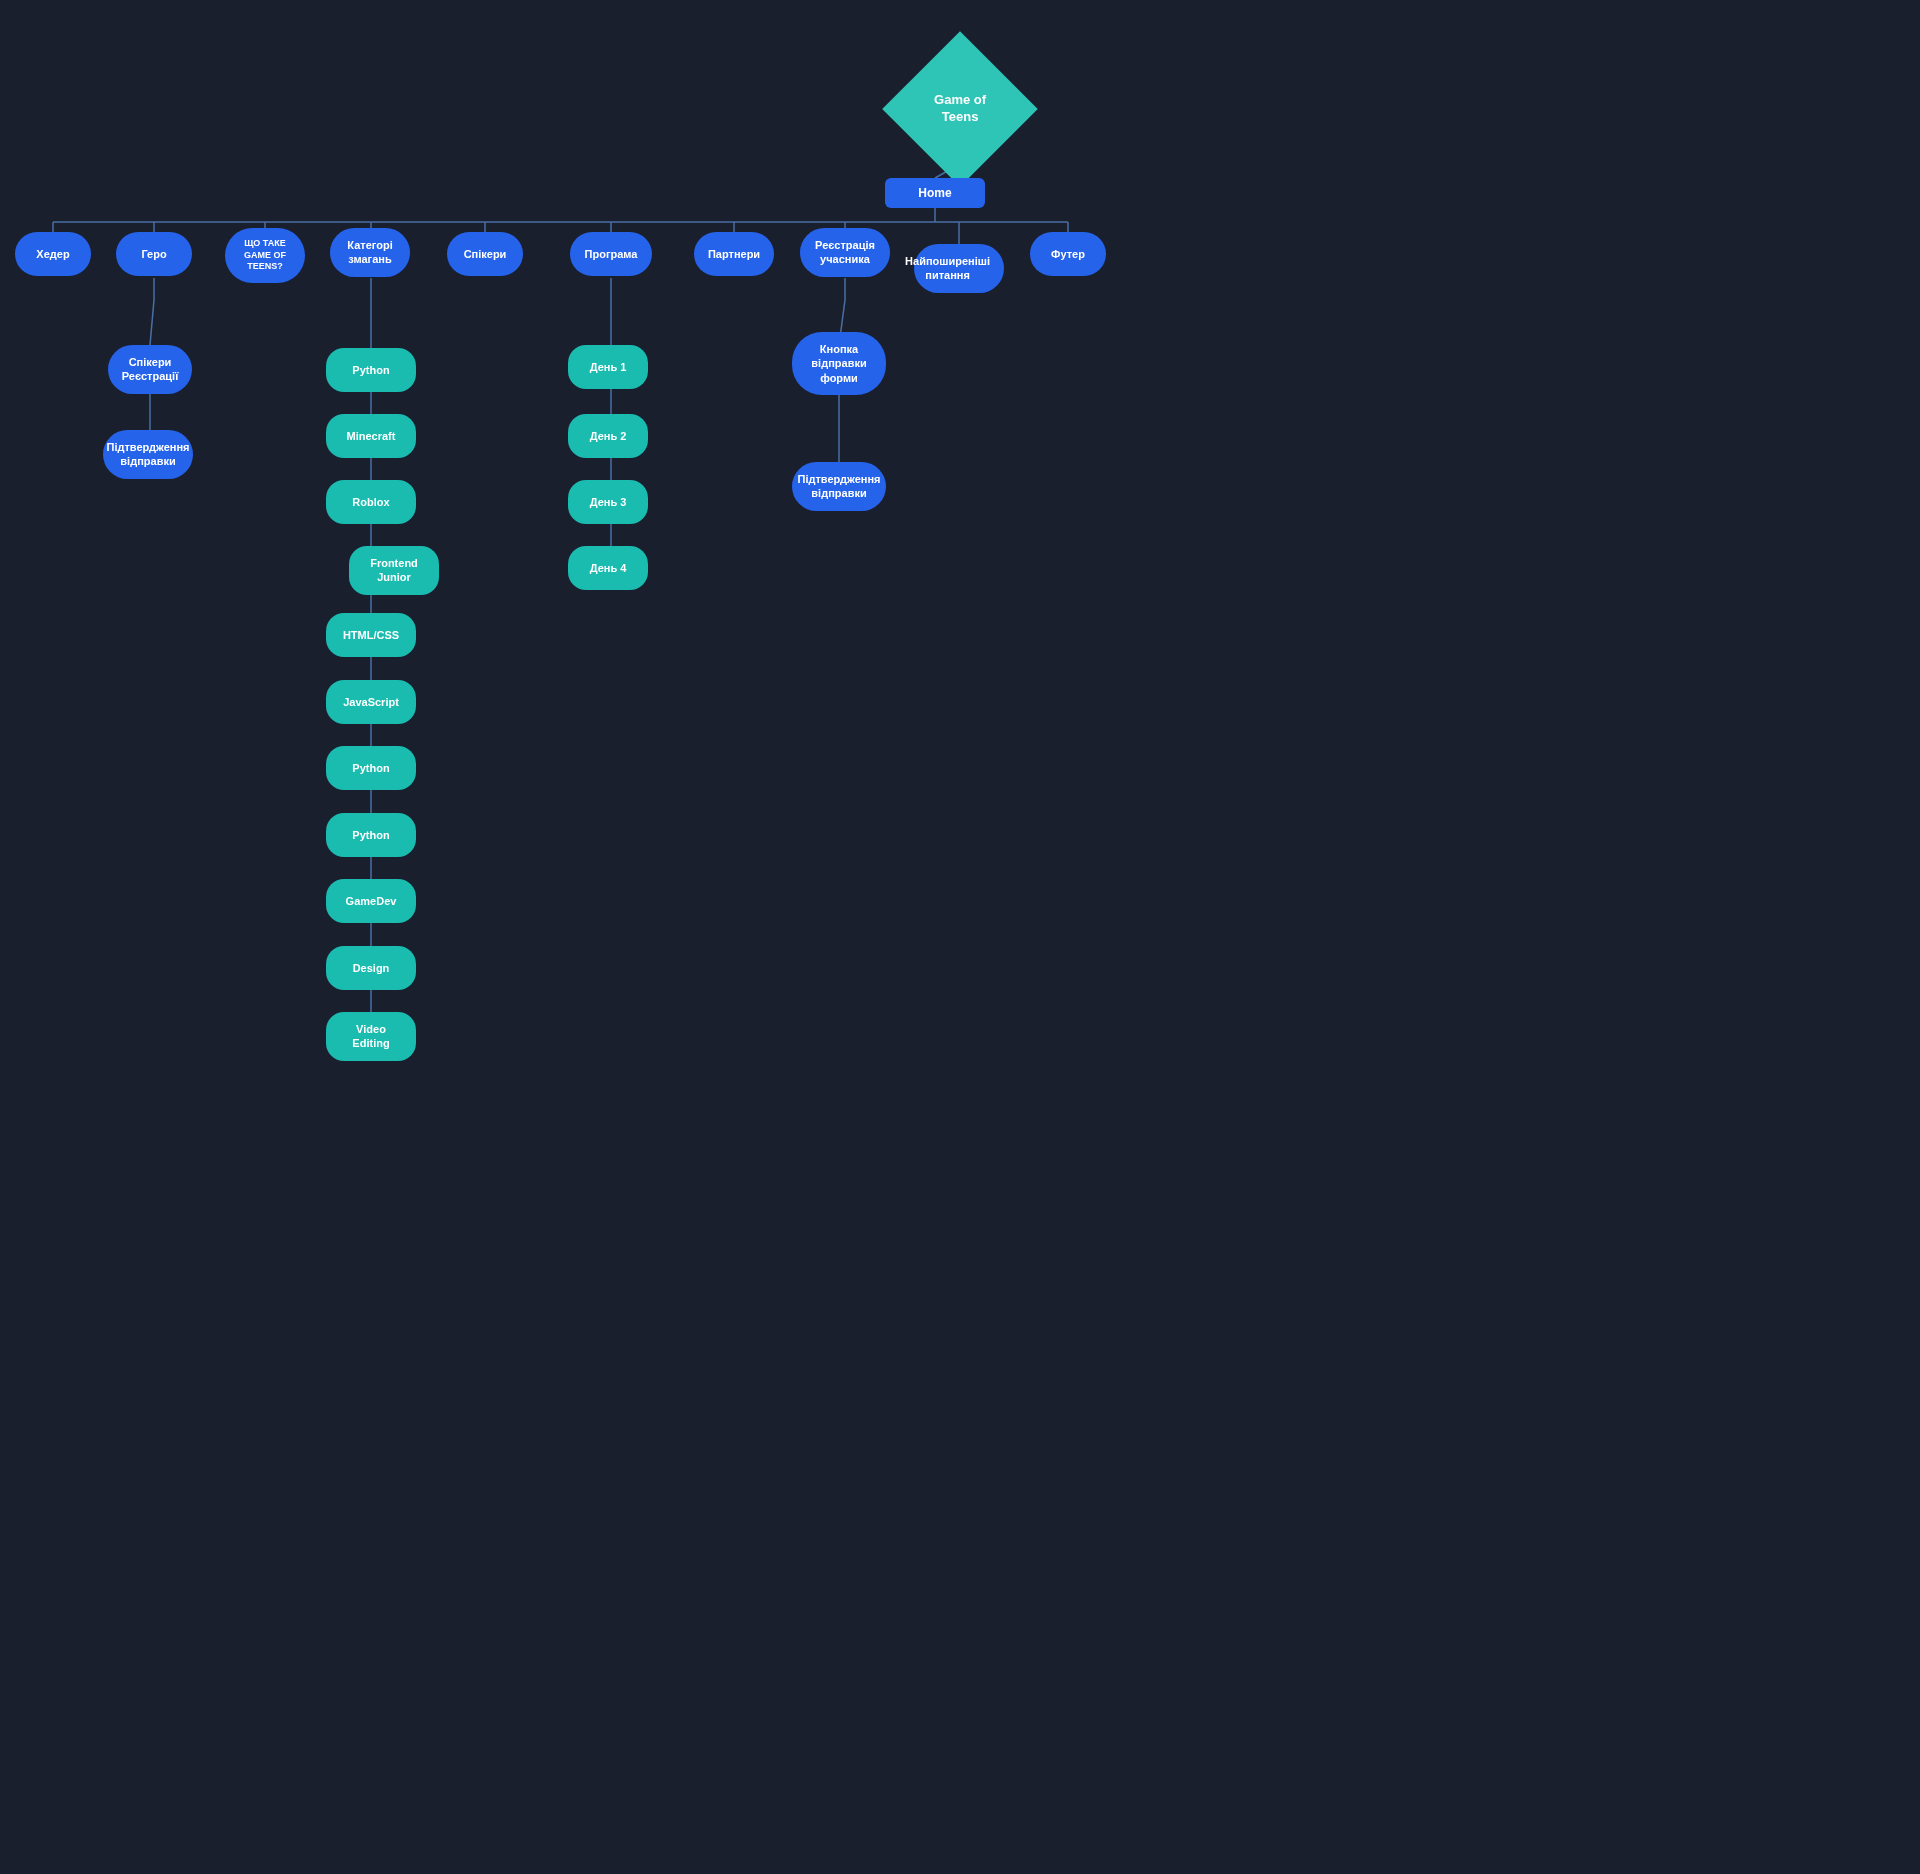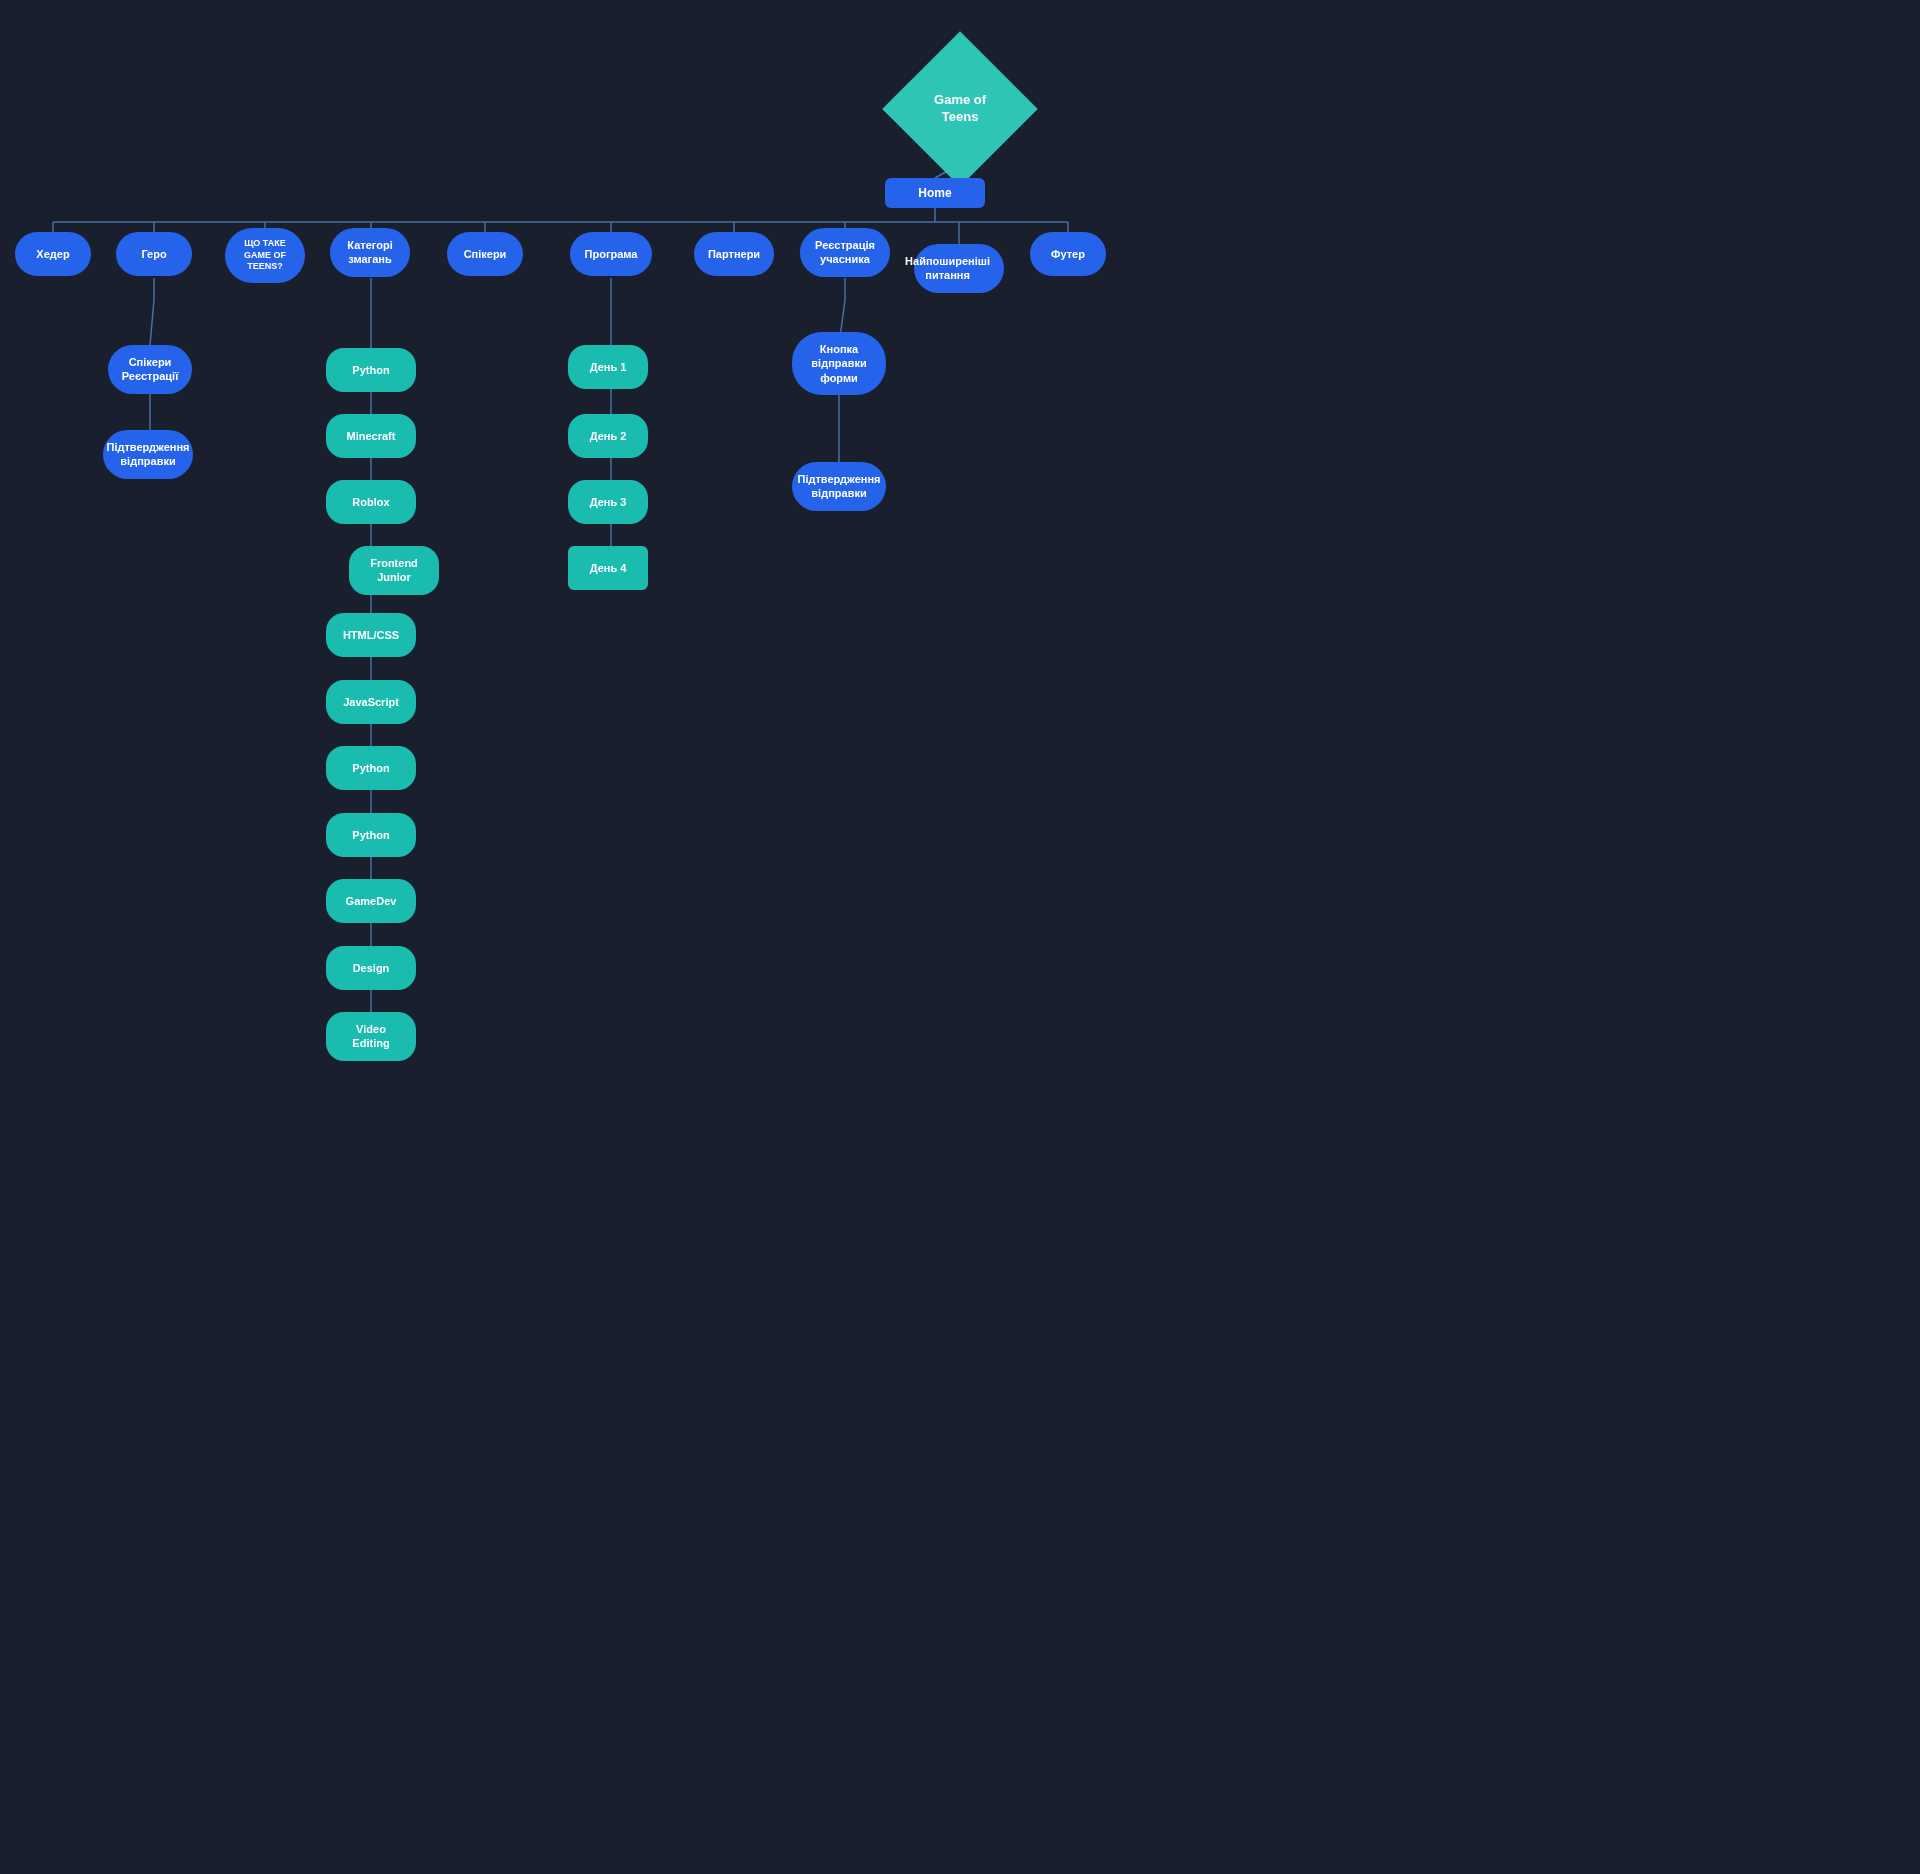--- a/index.html
+++ b/index.html
@@ -192,21 +192,21 @@
 
   <div class="node node-pill-teal" style="left:568px; top:345px; width:80px;">
     <span>День 1</span>
   </div>
   <div class="node node-pill-teal" style="left:568px; top:414px; width:80px;">
     <span>День 2</span>
   </div>
   <div class="node node-pill-teal" style="left:568px; top:480px; width:80px;">
     <span>День 3</span>
   </div>
-  <div class="node node-pill-teal" style="left:568px; top:546px; width:80px;border-radius:6px;">
+  <div class="node node-pill-teal" style="left:568px; top:546px; width:80px;">
     <span>День 4</span>
   </div>
 
   <div class="node node-pill-blue" style="left:792px; top:332px; width:94px;justify-content:center;">
     <span>Кнопка відправки форми</span>
   </div>
   <div class="node node-pill-blue" style="left:792px; top:462px; width:94px;">
     <span>Підтвердження відправки</span>
   </div>
 </div>

